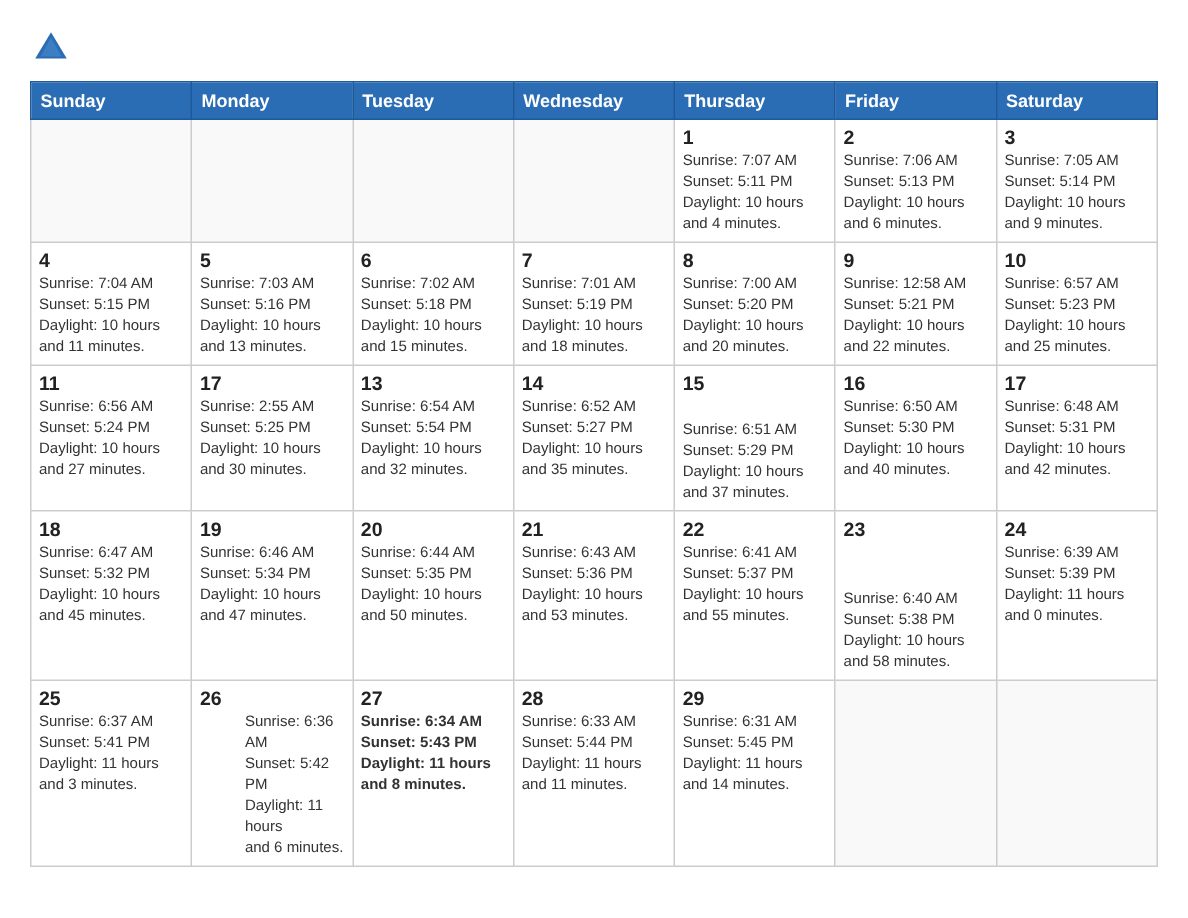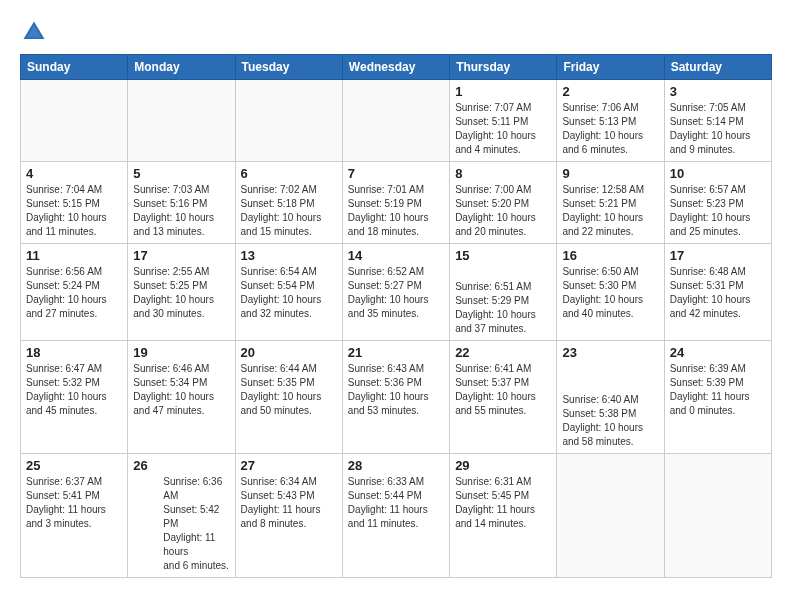--- a/index.html
+++ b/index.html
@@ -319,21 +319,21 @@
           </td>
           <td>
             <span class="day-num">26</span>
             <div class="day-info" style="white-space: pre-line; margin-left: 30px;">Sunrise: 6:36 AM
 Sunset: 5:42 PM
 Daylight: 11 hours
 and 6 minutes.</div>
           </td>
           <td>
             <span class="day-num">27</span>
-            <div class="day-info" style="white-space: pre-line;">Sunrise: 6:34 AM
+            <div class="day-info" style="white-space: pre-line; font-weight: bold;">Sunrise: 6:34 AM
 Sunset: 5:43 PM
 Daylight: 11 hours
 and 8 minutes.</div>
           </td>
           <td>
             <span class="day-num">28</span>
             <div class="day-info" style="white-space: pre-line;">Sunrise: 6:33 AM
 Sunset: 5:44 PM
 Daylight: 11 hours
 and 11 minutes.</div>

